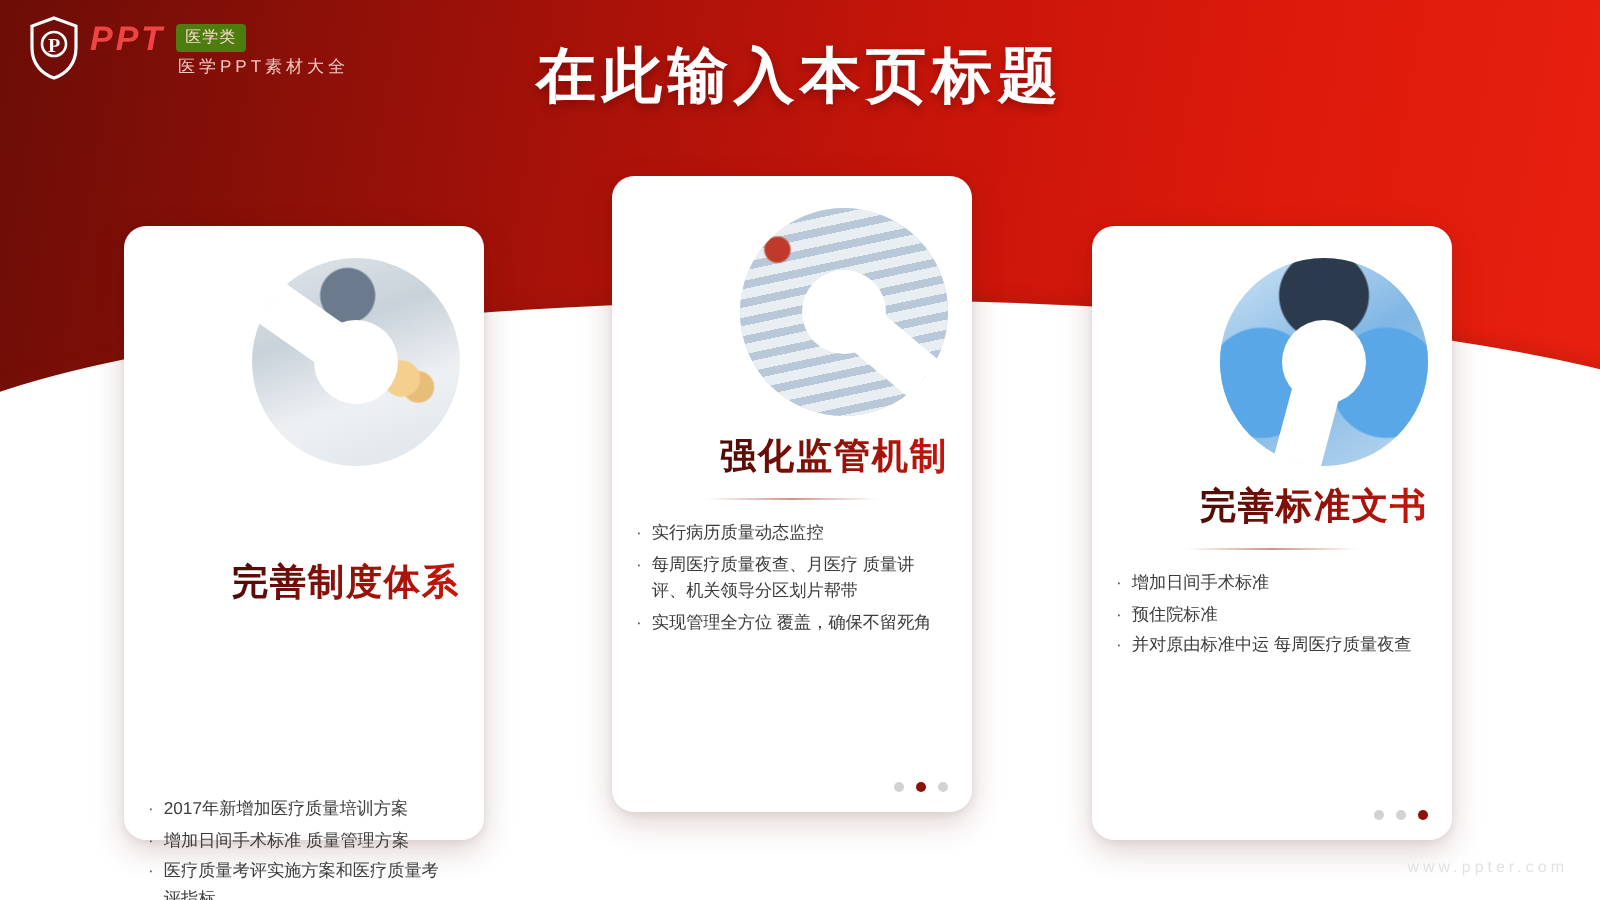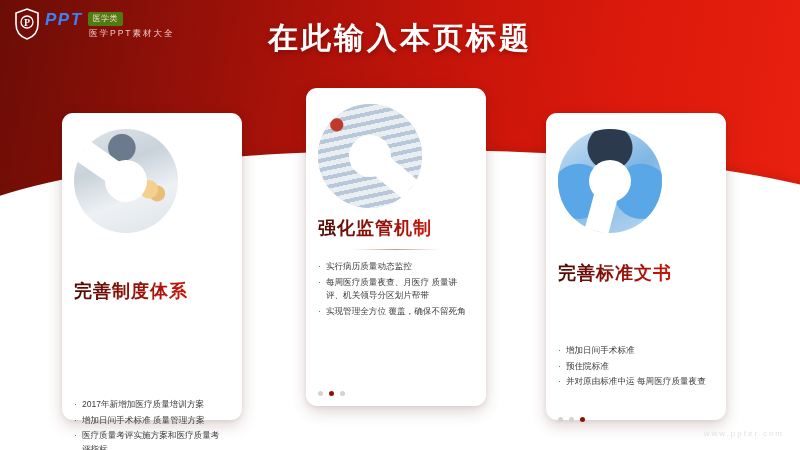--- a/index.html
+++ b/index.html
@@ -25,21 +25,21 @@
     background:rgba(120,20,10,0.18);
     border-radius:52% 52% 0 0 / 22% 22% 0 0;
     filter:blur(3px);
   }
   
   .logo { position:absolute; left:14px; top:8px; display:flex; align-items:center; gap:5px; }
   .logo-shield { width:26px; height:32px; flex:0 0 auto; }
   .logo-text { display:flex; flex-direction:column; gap:1px; }
   .logo-row1 { display:flex; align-items:center; gap:5px; }
   .logo-ppt {
-    font-size:17px; font-weight:bold; font-style:italic; color:#3b82f6;
+    font-size:17px; font-weight:bold; font-style:italic; color:#ef4444;
     letter-spacing:1.5px; line-height:1;
   }
   .logo-badge {
     background:#4d7c0f; color:#ffd9d2; font-size:8px; line-height:1;
     padding:3px 5px 3px 5px; border-radius:2px; letter-spacing:0.5px;
     font-weight:normal; white-space:nowrap;
   }
   .logo-sub {
     font-size:8.5px; color:#f0c9c4; letter-spacing:2px; line-height:1; white-space:nowrap;padding-left:44px;
   }
@@ -47,26 +47,26 @@
   .slide-title {
     position:absolute; left:0; top:18px; width:800px; text-align:center;
     font-size:30px; font-weight:bold; color:#ffffff; letter-spacing:3px;
     text-shadow:0 2px 5px rgba(80,0,0,0.45);
   }
   
   .cards { position:absolute; left:0; top:0; width:800px; height:450px; }
   .card {
     position:absolute; width:180px; background:#ffffff;
     border-radius:11px; box-shadow:0 5px 16px rgba(90,25,15,0.20), 0 1px 4px rgba(0,0,0,0.07);
-    display:flex; flex-direction:column; align-items:flex-start;
+    display:flex; flex-direction:column; align-items:flex-end;
     padding:16px 12px 10px 12px;
   }
   .card.c1 { left:62px;  top:113px; height:307px;gap:38px; }
   .card.c2 { left:306px; top:88px;  height:318px; }
-  .card.c3 { left:546px; top:113px; height:307px;gap:20px; }
+  .card.c3 { left:546px; top:113px; height:307px; }
 
   .ring-wrap { width:104px; height:104px; position:relative; margin-bottom:10px; flex:0 0 auto; }
   .ring-img { position:absolute; inset:0; border-radius:50%; overflow:hidden; }
   .ring-hole {
     position:absolute; left:50%; top:50%; transform:translate(-50%,-50%);
     width:42px; height:42px; border-radius:50%; background:#ffffff;
   }
   .ring-notch {
     position:absolute; left:50%; top:50%;
     width:52px; height:24px; background:#ffffff;

